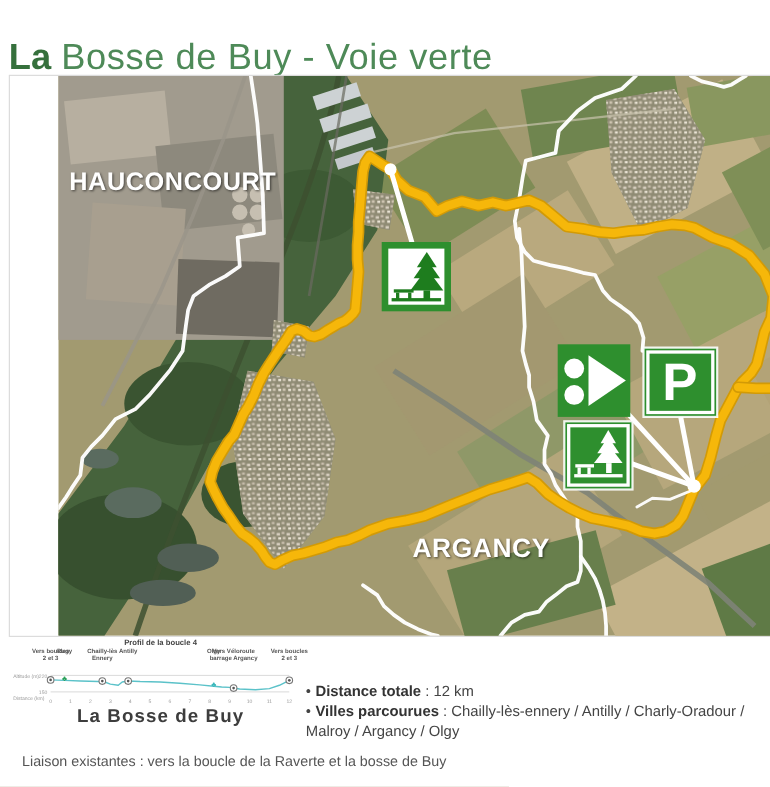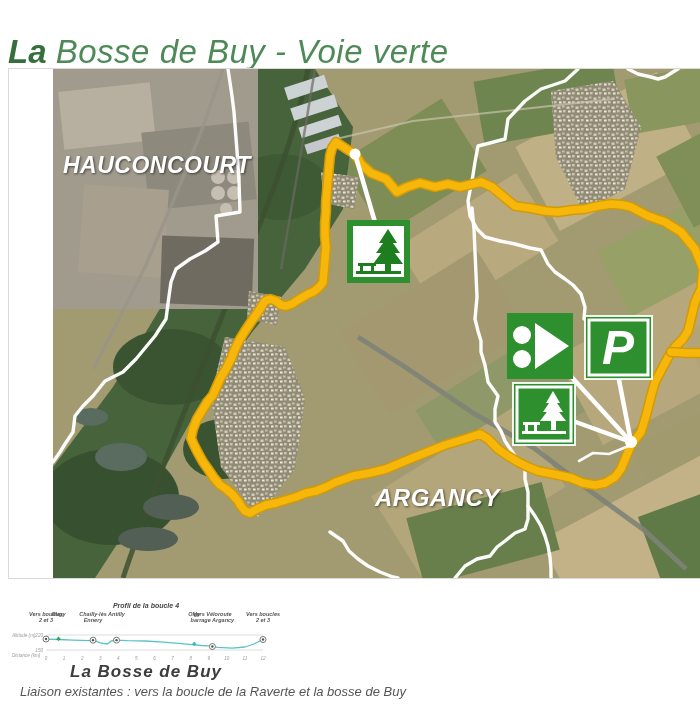--- a/index.html
+++ b/index.html
@@ -1,34 +1,34 @@
 <!DOCTYPE html>
 <html><head>
 <meta charset="utf-8">
 <style>
   html,body{margin:0;padding:0;background:#fff;}
   .page{position:relative;width:700px;height:715px;background:#fff;overflow:hidden;
-        font-family:"Liberation Sans",sans-serif;font-style:italic;}
+        font-family:"Liberation Sans",sans-serif;}
   
   .title{position:absolute;left:8px;top:12px;font-size:33px;line-height:1.1;white-space:nowrap;}
   .t-bold{font-weight:bold;color:#35703c;}
   .t-rest{font-weight:normal;color:#4e8a58;margin-left:0.28em;letter-spacing:0.5px;}
   
   .map{position:absolute;left:8px;top:68px;width:689px;height:509px;border:1px solid #d9d9d9;box-sizing:content-box;padding-left:44px;}
   .map svg{display:block;}
   .town-label{font-weight:bold;font-size:23px;fill:#ffffff;letter-spacing:0.5px;
               filter:drop-shadow(1px 1px 1px rgba(0,0,0,0.55));}
   .boundary{fill:none;stroke:#ffffff;stroke-width:3.4;stroke-linejoin:round;stroke-linecap:round;opacity:0.97;}
   .route-casing{fill:none;stroke:#d29a06;stroke-width:10.5;stroke-linejoin:round;stroke-linecap:round;}
   .route-main{fill:none;stroke:#F6B70A;stroke-width:7.5;stroke-linejoin:round;stroke-linecap:round;}
   .connector{stroke:#ffffff;stroke-width:4.5;stroke-linecap:round;}
   .connector-thin{fill:none;stroke:#ffffff;stroke-width:2.6;stroke-linecap:round;stroke-linejoin:round;opacity:.95;}
   .sign-text{font-weight:bold;font-size:48px;fill:#ffffff;}
   
-  .profile{position:absolute;left:10px;top:600px;width:272px;height:90px;}
+  .profile{position:absolute;left:10px;top:579px;width:272px;height:90px;}
   .p-title{position:absolute;top:2px;left:0;width:100%;text-align:center;
            font-size:7px;font-weight:bold;color:#444;}
   .p-waypoints{position:absolute;top:11px;left:0;width:100%;height:16px;}
   .p-wp{position:absolute;top:0;width:56px;text-align:center;font-size:5.5px;font-weight:bold;
         color:#555;white-space:pre-line;line-height:1.18;}
   .p-svg{position:absolute;top:27px;left:0;}
   .p-grid{stroke:#cfcfcf;stroke-width:0.7;}
   .p-line{fill:none;stroke:#5bc2c9;stroke-width:1.3;stroke-linejoin:round;}
   .p-ylab{font-size:4.6px;fill:#9a9a9a;}
   .p-tick{font-size:4.6px;fill:#9a9a9a;text-anchor:middle;}
@@ -256,16 +256,20 @@
         <circle cx="106.52499999999999" cy="13.142857142857142" r="1.2" fill="#555"></circle>
         <text x="184.2833333333333" y="18.857142857142854" text-anchor="middle" style="font-size:7px;fill:#39b7ba">♣</text>
         <circle cx="202.36666666666665" cy="19.528571428571425" r="3" fill="#fff" stroke="#777" stroke-width="1"></circle>
         <circle cx="202.36666666666665" cy="19.528571428571425" r="1.2" fill="#555"></circle>
         <circle cx="253" cy="12.5" r="3" fill="#fff" stroke="#777" stroke-width="1"></circle>
         <circle cx="253" cy="12.5" r="1.2" fill="#555"></circle>
       </svg>
     <div class="p-caption">La Bosse de Buy</div>
   </div>
 
+  <div class="details">
+    <div><span class="bullet">•</span><b>Distance totale</b><span> : 12 km</span></div>
+    <div><span class="bullet">•</span><b>Villes parcourues</b><span> : Chailly-lès-ennery / Antilly / Charly-Oradour / Malroy / Argancy / Olgy</span></div>
+  </div>
 
   <div class="footer">Liaison existantes : vers la boucle de la Raverte et la bosse de Buy</div>
 
 </div>
 
 </body></html>

